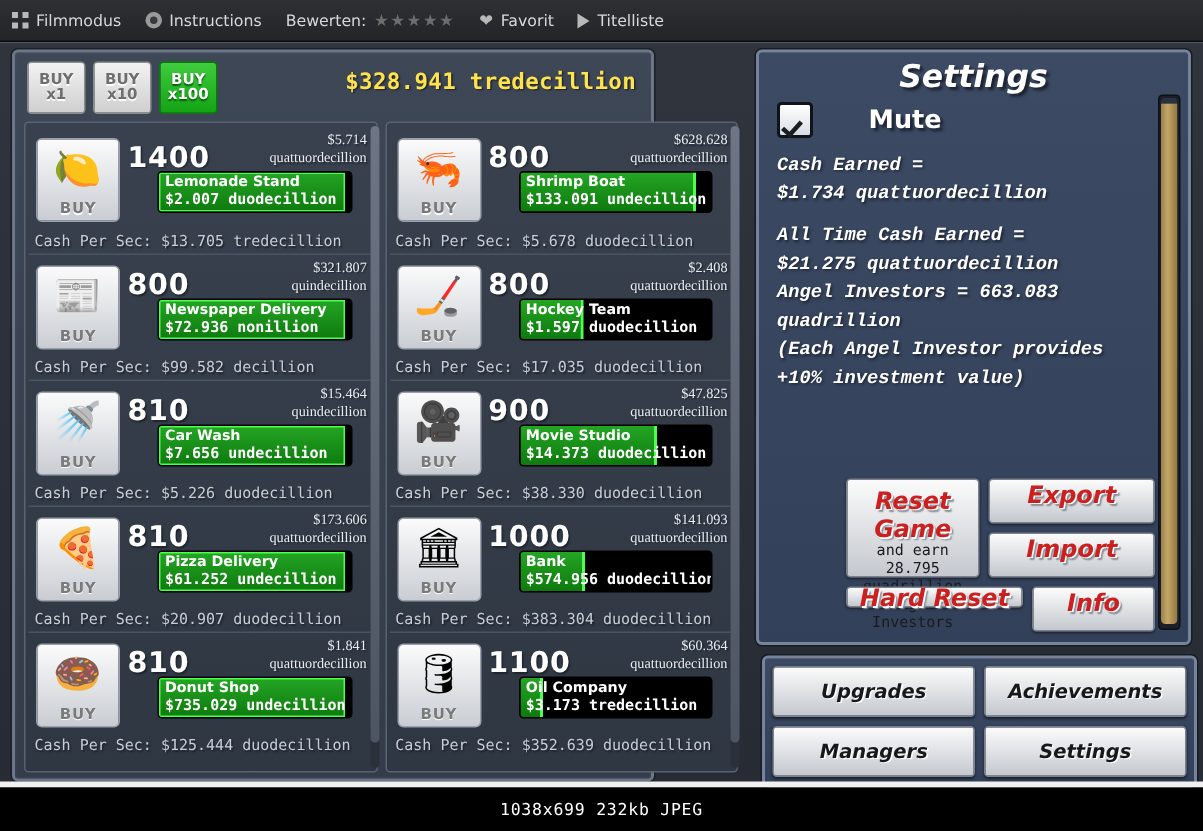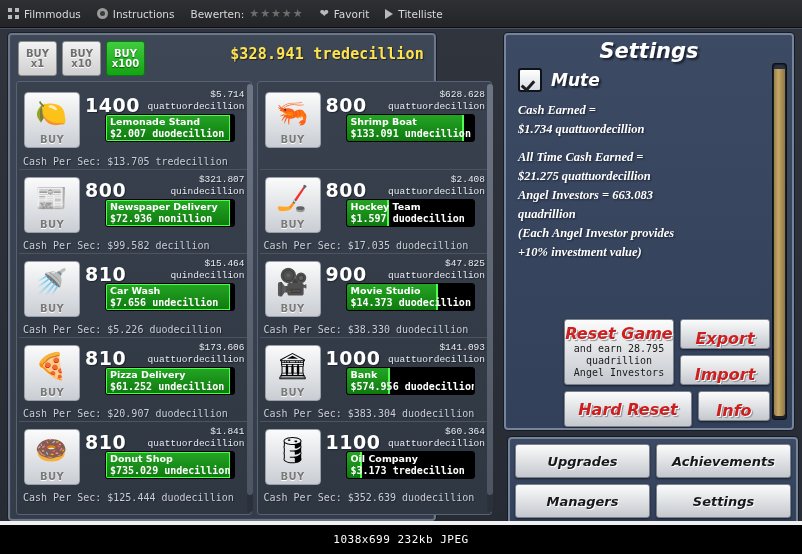--- a/index.html
+++ b/index.html
@@ -70,21 +70,21 @@
     display:flex;align-items:center;justify-content:center;font-size:26px;line-height:1;}
   .bizicon .blabel{position:absolute;left:0;bottom:2px;width:54px;text-align:center;
     font-family:"DejaVu Sans",sans-serif;font-weight:bold;font-size:10px;color:#7a7a7a;
     text-shadow:0 1px 0 #fff;letter-spacing:.4px;}
 
   .bizqty{position:absolute;left:66px;top:9px;
     font-family:"DejaVu Sans",sans-serif;font-weight:bold;font-size:19px;color:#ffffff;
     text-shadow:1px 1px 1px #20252d;letter-spacing:.5px;}
 
   .bizcost{position:absolute;right:4px;top:4px;width:142px;text-align:right;
-    font-family:Liberation Mono, monospace;
+    font-family:Liberation Serif, serif;
     font-size:9.5px;color:#e8ecf2;line-height:11.5px;text-shadow:1px 1px 1px #20252d;}
 
   .barwrap{position:absolute;left:86px;top:29px;right:14px;height:26px;
     background:#000000;border:1px solid #000;border-radius:3px;overflow:hidden;}
   .barfill{position:absolute;left:0;top:0;bottom:0;
     background:linear-gradient(#24a524,#0e7a0e);
     border-right:2px solid #4dff4d;box-sizing:border-box;}
   .barfill.full{border-right:none;box-shadow:inset 0 0 0 1px #4dff4d;}
   .bartext{position:absolute;left:4px;top:1px;right:2px;}
   .bname{font-family:"DejaVu Sans",sans-serif;font-weight:bold;font-size:9.5px;
@@ -109,41 +109,41 @@
 
   .settitle{text-align:center;margin-top:4px;
     font-family:"DejaVu Sans",sans-serif;font-style:italic;font-weight:bold;
     font-size:21px;color:#ffffff;text-shadow:2px 2px 2px #1b2230;}
 
   .muterow{display:flex;align-items:center;gap:9px;margin:5px 0 0 12px;cursor:pointer;}
   .checkbox{width:20px;height:20px;border-radius:3px;border:2px solid #0f131a;
     background:linear-gradient(#ffffff,#d9dde4);position:relative;}
   .checkbox::after{content:"";position:absolute;left:4px;top:8px;width:5px;height:10px;
     border:solid #1a1d22;border-width:0 3px 3px 0;transform:rotate(42deg);}
-  .mutelabel{font-family:"DejaVu Sans",sans-serif;font-style:italic;font-weight:bold;
-    font-size:17px;color:#ffffff;text-shadow:2px 2px 2px #1b2230;}
+  .mutelabel{font-family:"DejaVu Sans",sans-serif;font-weight:bold;
+    font-size:17px;color:#ffffff;text-shadow:2px 2px 2px #1b2230;margin-left:28px;}
 
   .statblock{margin:9px 0 0 12px;width:252px;}
-  .statline{font-family:Liberation Serif, serif;font-style:italic;font-weight:bold;
+  .statline{font-family:Liberation Mono, monospace;font-style:italic;font-weight:bold;
     font-size:12.5px;color:#ffffff;line-height:19px;text-shadow:1px 1px 2px #1b2230;}
   .statline.sp{margin-top:9px;}
 
   .btnzone{position:absolute;left:10px;right:22px;top:284px;margin-left:48px;}
   .btnrow{display:flex;gap:6px;}
   .gbtn{background:linear-gradient(#fbfbfb,#c4c8ce);border:1px solid #7c828c;
     border-radius:3px;text-align:center;cursor:pointer;box-sizing:border-box;
     box-shadow:0 1px 2px #1a202b;}
   .gbtn .t1{font-family:"DejaVu Sans",sans-serif;font-style:italic;font-weight:bold;
     font-size:16px;color:#cc1f1f;text-shadow:1px 1px 0 #ffffff, 2px 2px 1px #8a8f97;}
   .gbtn .t2{font-family:"DejaVu Sans Mono","Liberation Mono",monospace;
     font-size:10px;color:#1b1b1b;line-height:12px;}
   .resetbig{width:160px;height:66px;padding-top:4px;}
   .colside{display:flex;flex-direction:column;gap:6px;}
-  .sidebtn{width:90px;height:30px;display:flex;align-items:flex-end;justify-content:center;}
-  .hardreset{width:160px;height:36px;margin-top:6px;display:flex;align-items:center;justify-content:center;}
+  .sidebtn{width:111px;height:30px;display:flex;align-items:flex-start;justify-content:center;}
+  .hardreset{width:160px;height:14px;margin-top:6px;display:flex;align-items:center;justify-content:center;}
 
   .rscroll{position:absolute;right:5px;top:28px;width:13px;height:355px;
     background:#1a1f29;border:1px solid #0d1017;border-radius:3px;}
   .rscroll i{position:absolute;left:1px;right:1px;top:1px;height:99%;
     background:linear-gradient(90deg,#9a8149,#c5a868 40%,#8f7640);border-radius:3px;
     border-top:4px solid #2a3140;box-sizing:border-box;}
 
   
   .navpanel{position:absolute;left:508px;top:408px;width:290px;height:88px;
     background:linear-gradient(#3c4a63,#32405a);border:2px solid #75839b;border-radius:4px;
@@ -309,20 +309,21 @@
               </div>
               <div class="bizqty">800</div>
               <div class="bizcost">$628.628<br>quattuordecillion</div>
               <div class="barwrap">
                 <div class="barfill" style="width:92%"></div>
                 <div class="bartext">
                   <div class="bname">Shrimp Boat</div>
                   <div class="bval">$133.091 undecillion</div>
                 </div>
               </div>
+              <div class="bizcps">Cash Per Sec: $5.678 duodecillion</div>
             </div>
             <div class="biz">
               <div class="bizicon">
                 <div class="glyph">🏒</div>
                 <div class="blabel">BUY</div>
               </div>
               <div class="bizqty">800</div>
               <div class="bizcost">$2.408<br>quattuordecillion</div>
               <div class="barwrap">
                 <div class="barfill" style="width:33%"></div>

